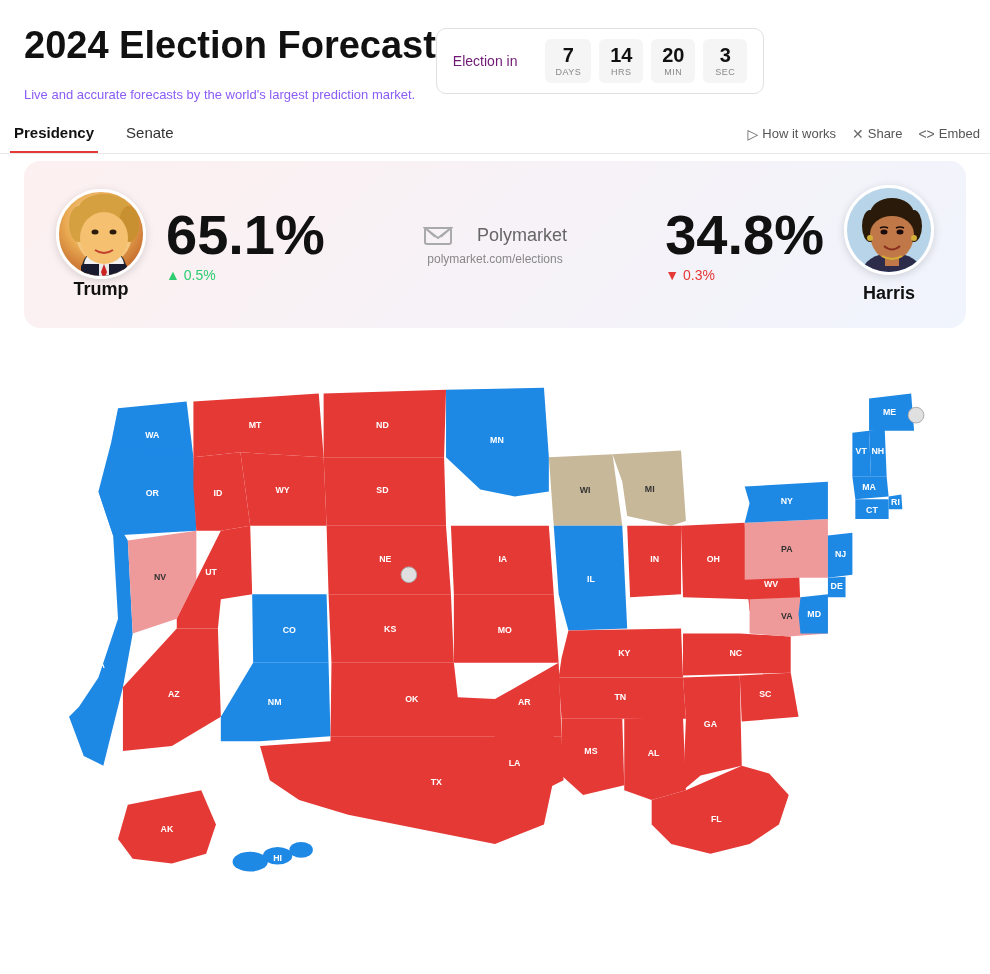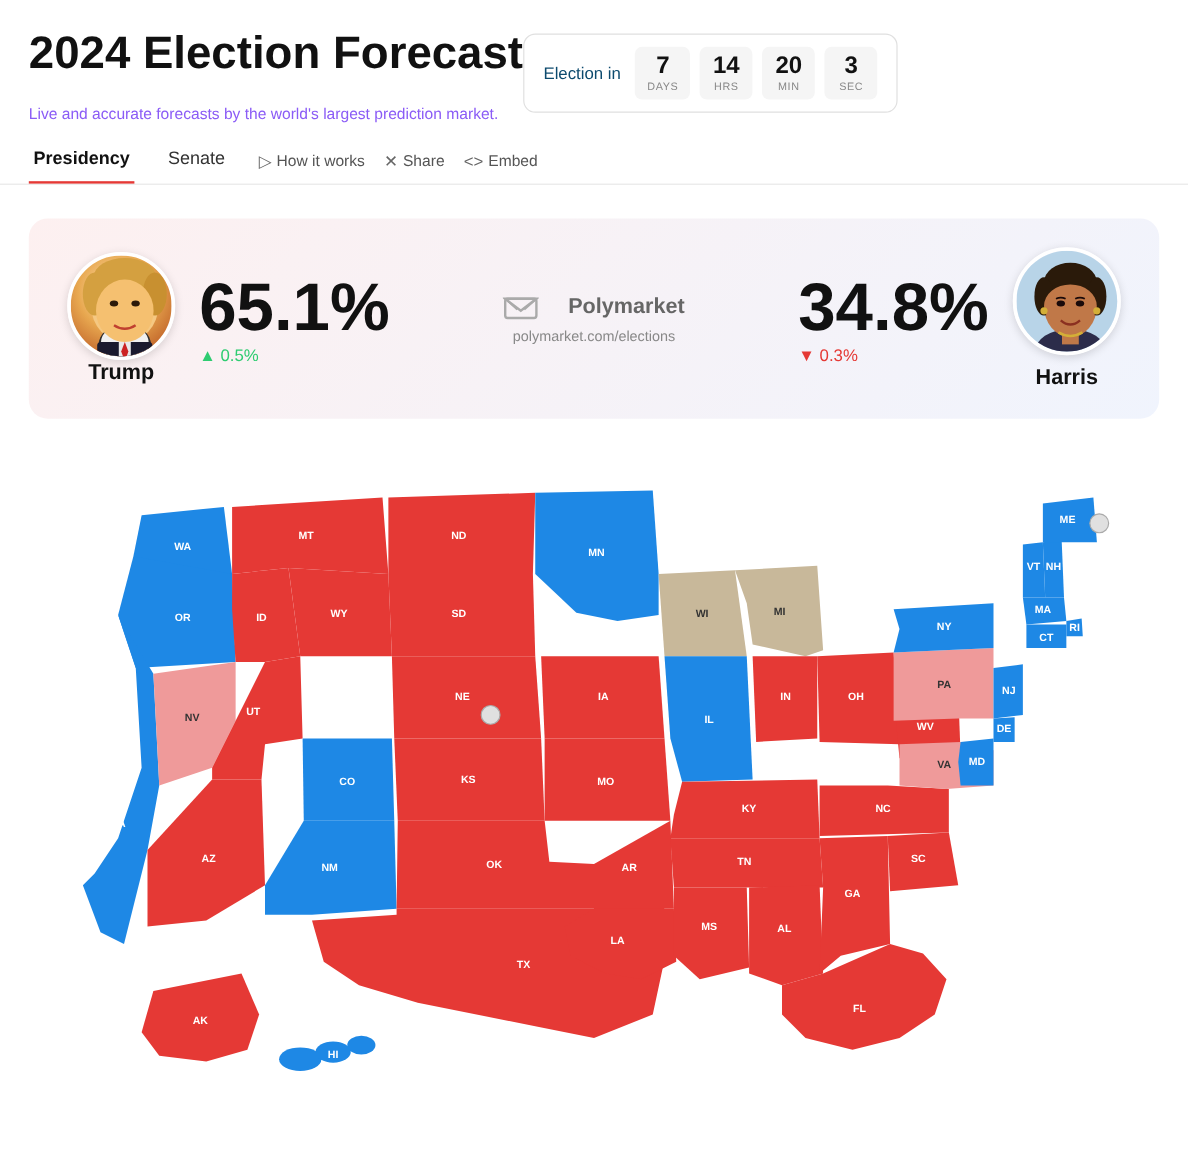--- a/index.html
+++ b/index.html
@@ -34,22 +34,22 @@
       align-items: center;
       gap: 8px;
       border: 1px solid #e0e0e0;
       border-radius: 10px;
       padding: 10px 16px;
       margin-top: 4px;
     }
 
     .countdown-label {
       font-size: 14px;
-      color: #0c4a6e;
-      margin-right: 4px;
+      color: #701a75;
+      margin-right: 20px;
     }
 
     .countdown-item {
       display: flex;
       flex-direction: column;
       align-items: center;
       background: #f5f5f5;
       border-radius: 6px;
       padding: 6px 10px;
       min-width: 44px;
@@ -65,25 +65,25 @@
     .countdown-unit {
       font-size: 9px;
       color: #888;
       text-transform: uppercase;
       letter-spacing: 0.5px;
       margin-top: 2px;
     }
 
     .tabs-row {
       display: flex;
-      justify-content: flex-start;
-      align-items: center;
-      padding: 0 24px;
+      justify-content: space-between;
+      align-items: center;
+      padding: 0 10px;
       border-bottom: 1px solid #e8e8e8;
-      margin-bottom: 28px;
+      margin-bottom: 7px;
     }
 
     .tabs {
       display: flex;
       gap: 0;
     }
 
     .tab {
       font-size: 15px;
       padding: 10px 4px;
@@ -163,24 +163,24 @@
 
     .polymarket-center {
       display: flex;
       flex-direction: column;
       align-items: center;
       gap: 4px;
     }
 
     .polymarket-logo {
       display: flex;
-      align-items: flex-start;
+      align-items: center;
       gap: 24px;
       font-size: 18px;
-      font-weight: 700;
+      font-weight: 400;
       color: #666;
     }
 
     .polymarket-url {
       font-size: 12px;
       color: #888;
     }
 
     
     .map-container {

